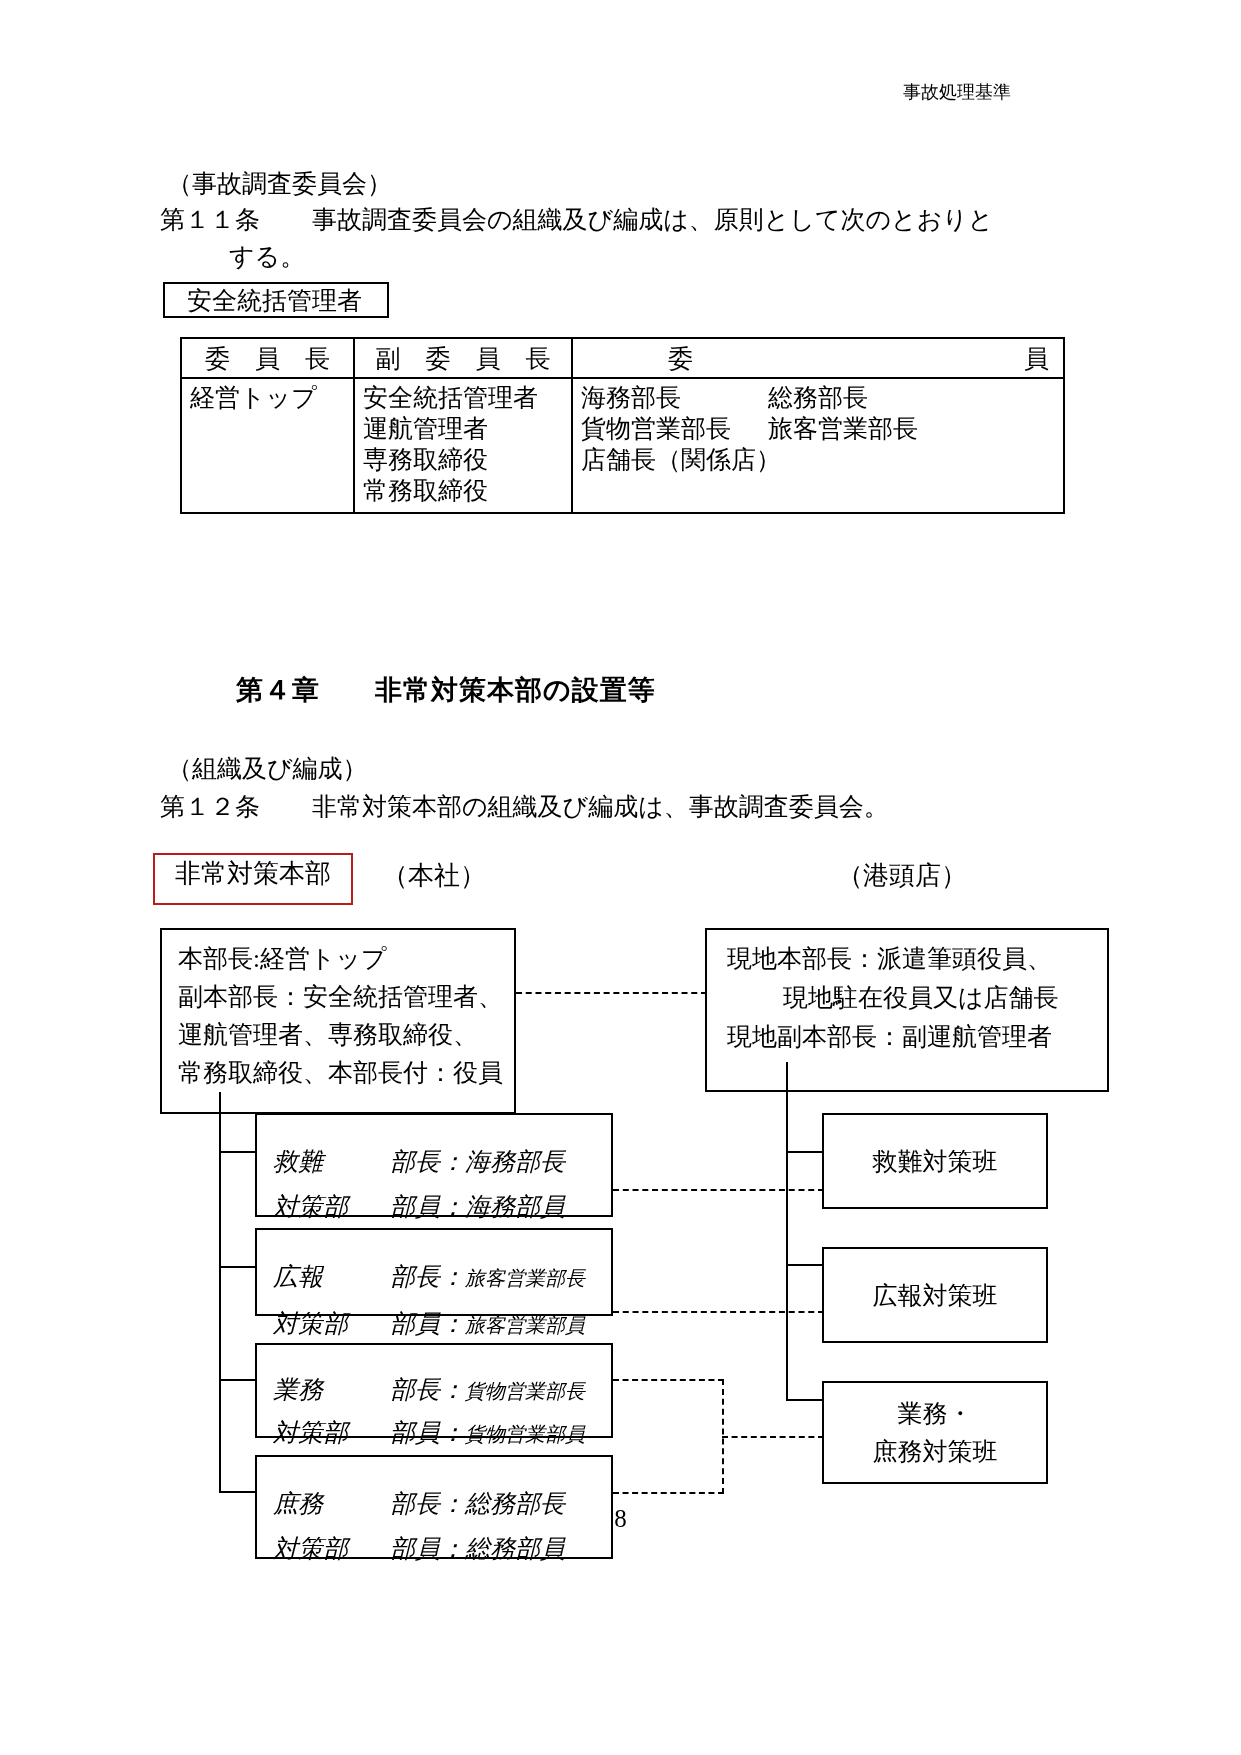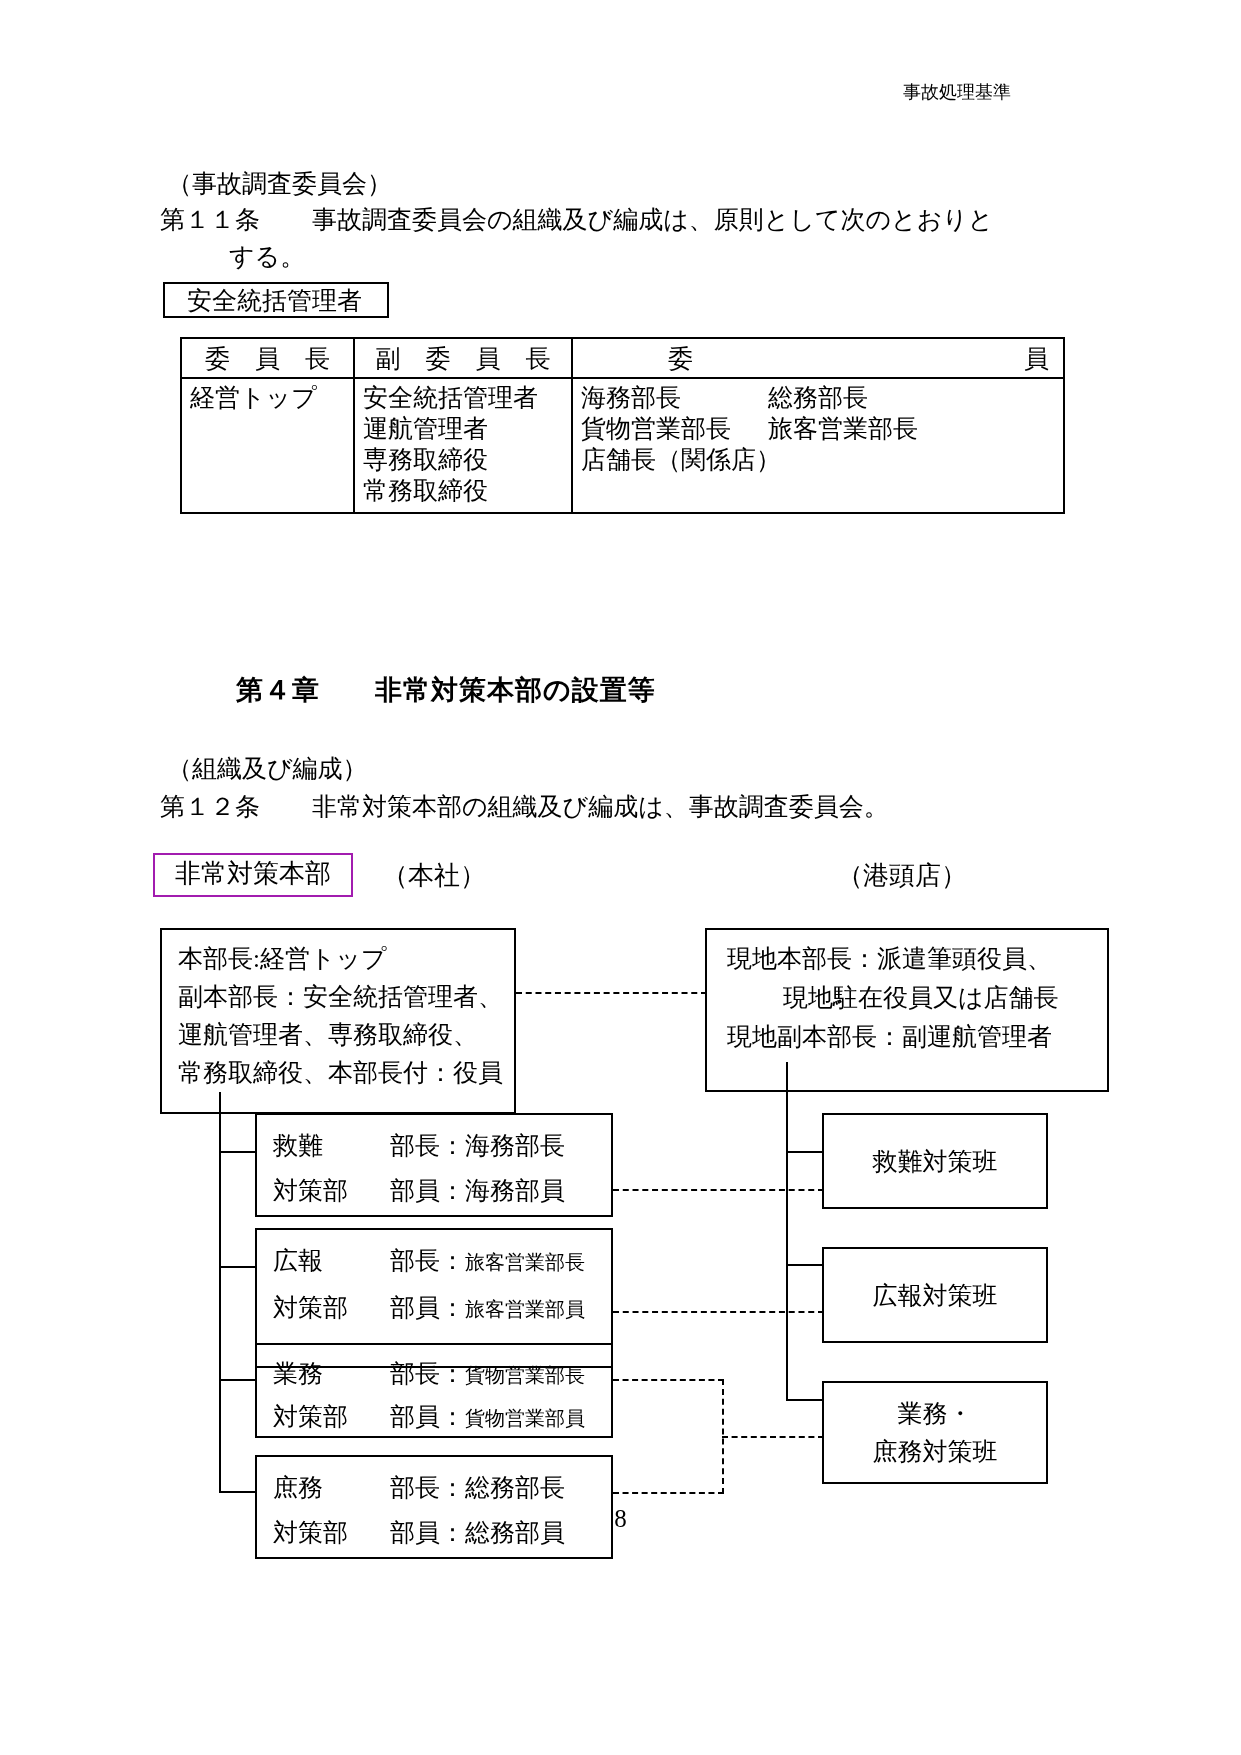--- a/index.html
+++ b/index.html
@@ -45,40 +45,40 @@
         font-family:"Liberation Sans","DejaVu Sans",sans-serif;letter-spacing:1px;}
   #chap .title{margin-left:55px;}
 
   
   #a12-caption{left:167px;top:753px;}
   #a12-line{left:160px;top:791px;}
   #a12-line .body{margin-left:52px;}
 
   
   #label-hijo{
-    left:153px;top:853px;width:200px;height:44px;box-sizing:border-box;
-    border:2px solid #a21caf;font-size:26px;line-height:37px;text-align:center;
+    left:153px;top:853px;width:200px;height:52px;box-sizing:border-box;
+    border:2px solid #b91c1c;font-size:26px;line-height:37px;text-align:center;
   }
   #honsha{left:382px;top:858px;font-size:26px;}
   #kotoen{left:825px;top:858px;font-size:26px;margin-left:12px;}
 
   
   .obox{position:absolute;box-sizing:border-box;border:2px solid #000;font-size:25px;white-space:nowrap;}
   #hq-box{left:160px;top:928px;width:356px;height:186px;padding:10px 0 0 16px;}
   #hq-box div{line-height:38px;}
   #site-box{left:705px;top:928px;width:404px;height:164px;padding:9px 12px 0 20px;}
   #site-box div{line-height:39px;}
   #site-box .indent{margin-left:56px;}
 
-  .unit{padding-top:8px;}
+  .unit{padding-top:24px;font-style:italic;}
   .unit .row{display:flex;line-height:45px;}
   .unit .name{margin-left:16px;width:117px;flex:none;}
   .unit .sm{font-size:20px;}
   #unit-0{left:255px;top:1113px;width:358px;height:104px;}
-  #unit-1{left:255px;top:1228px;width:358px;height:140px;}
+  #unit-1{left:255px;top:1228px;width:358px;height:88px;}
   #unit-2{left:255px;top:1343px;width:358px;height:95px;}
   #unit-3{left:255px;top:1455px;width:358px;height:104px;}
   #unit-2 .row{line-height:42px;}
 
   .squad{display:flex;align-items:center;justify-content:center;text-align:center;}
   #squad-0{left:822px;top:1113px;width:226px;height:96px;}
   #squad-1{left:822px;top:1247px;width:226px;height:96px;}
   #squad-2{left:822px;top:1381px;width:226px;height:103px;}
   #squad-2 .two{line-height:38px;}
 

